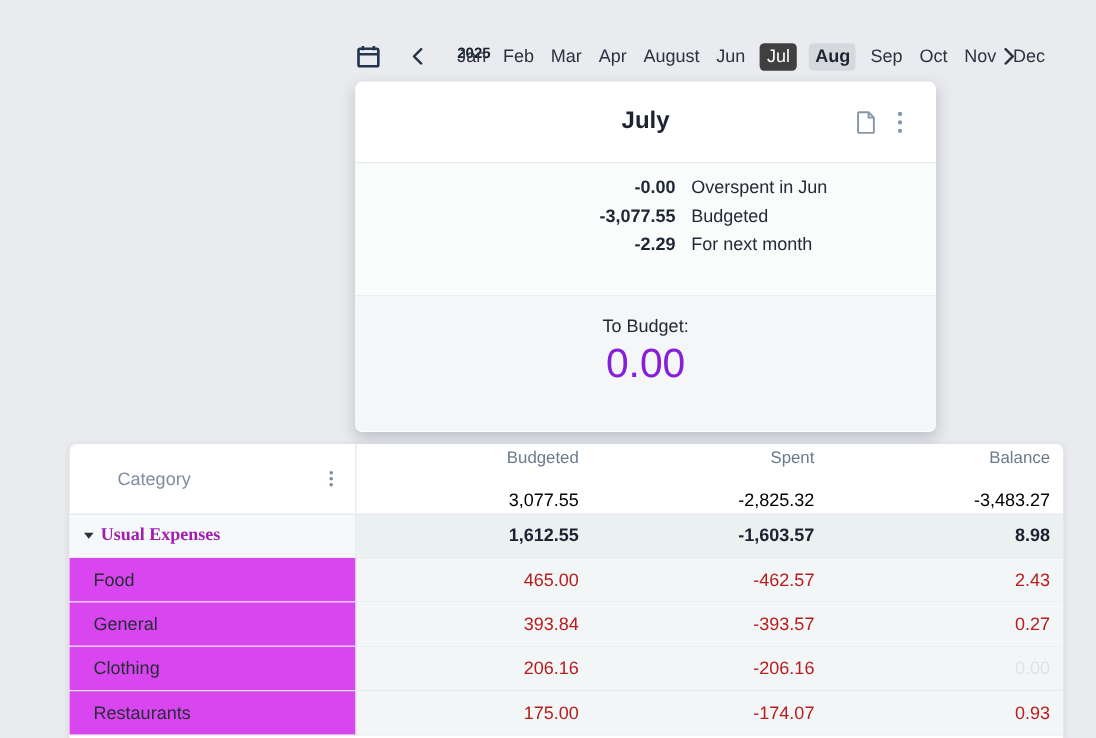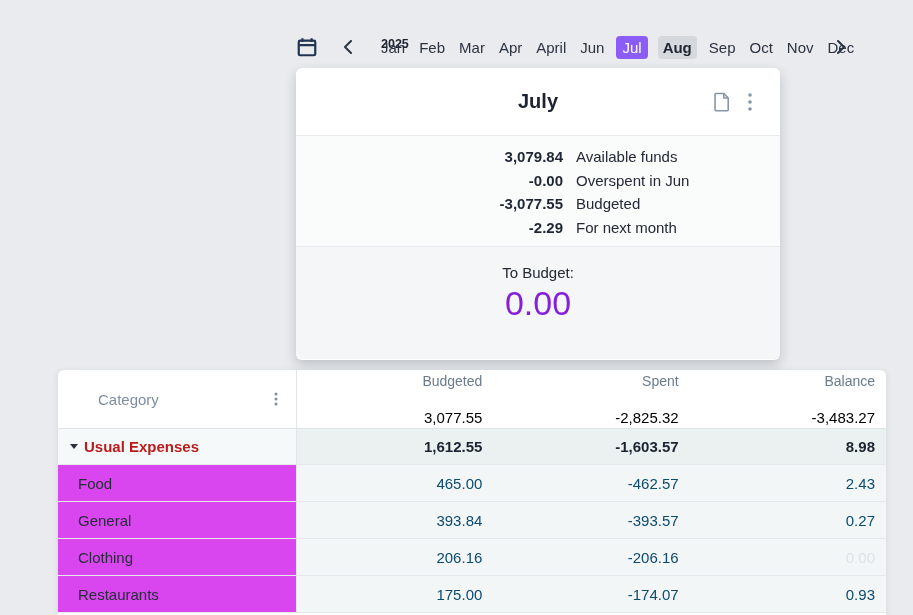--- a/index.html
+++ b/index.html
@@ -7,21 +7,21 @@
   body { font-family:"Liberation Sans", sans-serif; background:#e9ebee; position:relative; color:#1e2430; }
 
   
   .cal-btn { position:absolute; left:296px; top:36px; width:22px; height:22px; cursor:pointer; }
   .chev { position:absolute; top:39px; width:14px; height:16px; cursor:pointer; display:flex; align-items:center; justify-content:center; }
   .chev-left { left:341px; }
   .chev-right { left:834px; }
   .year-label { position:absolute; left:381px; top:37px; font-size:12.5px; font-weight:bold; color:#1b2230; }
   .months { position:absolute; left:379px; top:36px; display:flex; align-items:center; gap:10px; font-size:15px; color:#2b3240; }
   .month { padding:3px 2px; cursor:pointer; border-radius:4px; }
-  .month.selected { background:#8b5cf6; color:#ffffff; padding:3px 6px; }
+  .month.selected { background:#404040; color:#ffffff; padding:3px 6px; }
   .month.next { background:#d5d9dd; font-weight:bold; padding:3px 5px; color:#1d2430; }
 
   
   .card { position:absolute; left:296px; top:68px; width:484px; height:292px; background:#ffffff;
           border-radius:6px; box-shadow:0 5px 12px rgba(40,50,65,.22); }
   .card-header { height:67px; display:flex; align-items:center; justify-content:center; position:relative;
                  border-radius:6px 6px 0 0; }
   .card-title { font-size:20px; font-weight:bold; color:#1d2330; }
   .card-icons { position:absolute; right:28px; top:0; height:100%; display:flex; align-items:center; gap:18px; }
   .icon-btn { cursor:pointer; display:flex; align-items:center; }
@@ -44,27 +44,27 @@
   .num-head { flex:1; display:flex; }
   .num-col { flex:1; text-align:right; padding-right:11px; display:flex; flex-direction:column; justify-content:center; }
   .num-col-label { font-size:14px; color:#6b7b8c; }
   .num-col-total { font-size:15px; font-weight:normal; color:#000000; margin-top:20px; }
 
   .t-row { display:flex; height:37px; border-bottom:1px solid #e6e9ec; }
   .t-row.group { height:36px; }
   .cat-cell { width:239px; border-right:1px solid #e2e6ea; display:flex; align-items:center; background:#d946ef; cursor:pointer; }
   .group .cat-cell { background:#f6f9f9; }
   .cat-name { margin-left:20px; font-size:15px; color:#272d38; }
-  .group .cat-name { margin-left:6px; font-weight:bold; color:#b91c1c; }
+  .group .cat-name { margin-left:6px; font-weight:bold; color:#a21caf;font-family:Liberation Serif, serif; }
   .tri { margin-left:12px; width:0; height:0; border-left:4.5px solid transparent; border-right:4.5px solid transparent;
          border-top:5.5px solid #27303c; cursor:pointer; }
   .num-cells { flex:1; display:flex; background:#f3f6f7; }
   .group .num-cells { background:#ebf0f1; }
   .num-cell { flex:1; text-align:right; padding-right:11px; display:flex; align-items:center; justify-content:flex-end;
-              font-size:15px; color:#0c4a6e; cursor:pointer; }
+              font-size:15px; color:#b91c1c; cursor:pointer; }
   .group .num-cell { font-weight:bold; color:#1b2330; }
   .num-cell.faded { color:#dde3e8; }
 
   svg { display:block; }
 </style>
 </head>
 <body>
 
 <div class="cal-btn">
   <svg viewBox="0 0 24 24" width="22" height="22" fill="none" stroke="#223450" stroke-width="2.4">
@@ -79,21 +79,21 @@
     </svg>
 </div>
 
 <div class="year-label">2025</div>
 
 <div class="months">
   <span class="month">Jan</span>
   <span class="month">Feb</span>
   <span class="month">Mar</span>
   <span class="month">Apr</span>
-  <span class="month">April</span>
+  <span class="month">August</span>
   <span class="month">Jun</span>
   <span class="month selected">Jul</span>
   <span class="month next">Aug</span>
   <span class="month">Sep</span>
   <span class="month">Oct</span>
   <span class="month">Nov</span>
   <span class="month">Dec</span>
 </div>
 
 <div class="chev chev-right">
@@ -116,24 +116,20 @@
         <svg viewBox="0 0 4 18" width="4" height="18" fill="#8796a6">
           <circle cx="2" cy="2" r="1.8"></circle>
             <circle cx="2" cy="9" r="1.8"></circle>
             <circle cx="2" cy="16" r="1.8"></circle>
         </svg>
       </div>
     </div>
   </div>
 
   <div class="funds">
-    <div class="fund-row">
-      <div class="fund-amt">3,079.84</div>
-      <div class="fund-label">Available funds</div>
-    </div>
     <div class="fund-row">
       <div class="fund-amt">-0.00</div>
       <div class="fund-label">Overspent in Jun</div>
     </div>
     <div class="fund-row">
       <div class="fund-amt">-3,077.55</div>
       <div class="fund-label">Budgeted</div>
     </div>
     <div class="fund-row">
       <div class="fund-amt">-2.29</div>

